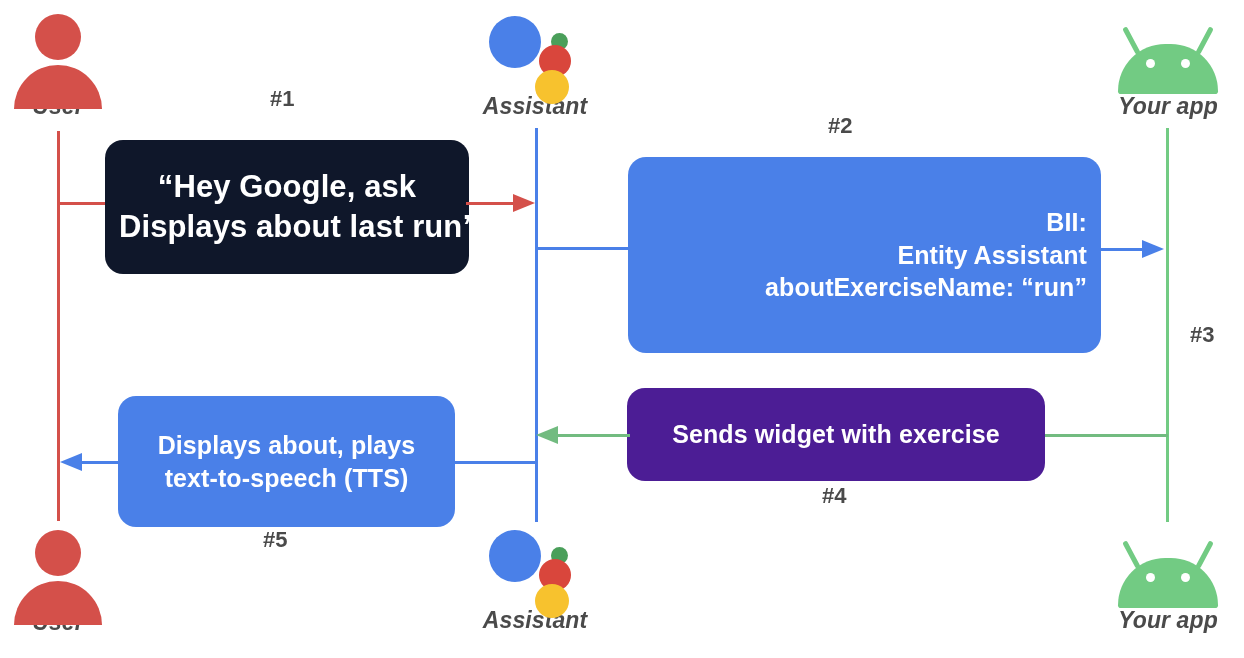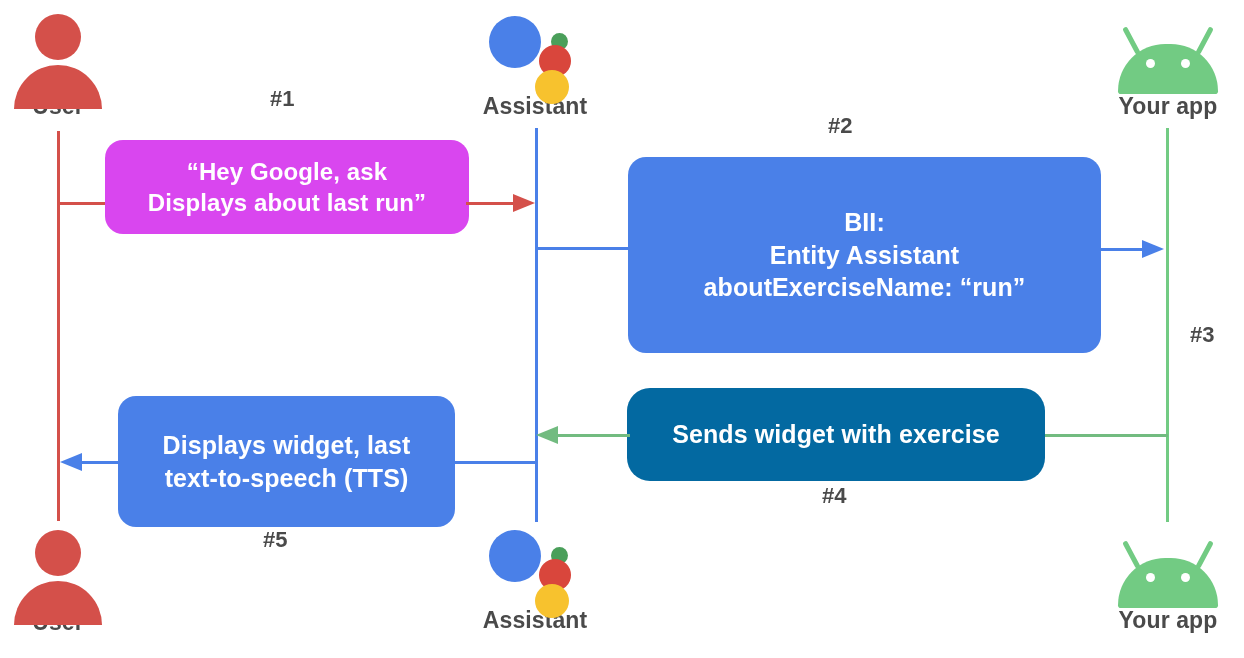--- a/index.html
+++ b/index.html
@@ -27,20 +27,21 @@
     text-align: center;
     user-select: none;
   }
   .actor-label {
     font-size: 23px;
     font-weight: bold;
     color: #4a4a4a;
     letter-spacing: 0.1px;
     line-height: 1.05;
     white-space: nowrap;
+    font-style: italic;
   }
   .actor-glyph {
     position: relative;
     height: 86px;
     width: 160px;
     margin: 0 auto;
   }
 
   
   .person-head {
@@ -210,65 +211,65 @@
         <div class="eye right"></div>
       </div>
     </div>
     <div class="actor-label">Your app</div>
   </div>
 
   <div class="step" style="left:270px; top:86px;">#1</div>
 
   <div class="conn" style="left:57px; top:202px; width:60px; background:#d4504a;"></div>
 
-  <div class="msgbox" style="left:105px; top:140px; width:364px; height:94px; background:#d946ef; font-size:24px;">
+  <div class="msgbox" style="left:105px; top:140px; width:364px; height:134px; background:#0f172a; font-size:31px;">
     <div class="lines">
       <div>“Hey Google, ask</div>
       <div>Displays about last run”</div>
     </div>
   </div>
 
   <div class="conn" style="left:466px; top:202px; width:53px; background:#d4504a;"></div>
   <div class="arrowhead right" style="left:513px; top:194px; border-left:22px solid #d4504a;"></div>
 
   <div class="step" style="left:828px; top:113px;">#2</div>
 
   <div class="conn" style="left:535px; top:247px; width:97px; background:#4a80e8;"></div>
 
-  <div class="msgbox" style="left:628px; top:157px; width:473px; height:196px; background:#4a80e8; font-size:25px;">
+  <div class="msgbox" style="left:628px; top:157px; width:473px; height:196px; background:#4a80e8; font-size:25px;text-align:right;">
     <div class="lines">
       <div>BII:</div>
       <div>Entity Assistant</div>
       <div>aboutExerciseName: “run”</div>
     </div>
   </div>
 
   <div class="conn" style="left:1098px; top:248px; width:48px; background:#4a80e8;"></div>
   <div class="arrowhead right" style="left:1142px; top:240px; border-left:22px solid #4a80e8;"></div>
 
   <div class="step" style="left:1190px; top:322px;">#3</div>
 
   <div class="conn" style="left:1044px; top:434px; width:124px; background:#72bb80;"></div>
 
-  <div class="msgbox" style="left:627px; top:388px; width:418px; height:93px; background:#0369a1; font-size:25px;border-radius:23px;">
+  <div class="msgbox" style="left:627px; top:388px; width:418px; height:93px; background:#4c1d95; font-size:25px;">
     <div class="lines">
       <div>Sends widget with exercise</div>
     </div>
   </div>
 
   <div class="conn" style="left:558px; top:434px; width:72px; background:#72bb80;"></div>
   <div class="arrowhead left" style="left:536px; top:426px; border-right:22px solid #72bb80;"></div>
 
   <div class="step" style="left:822px; top:483px;">#4</div>
 
   <div class="conn" style="left:455px; top:461px; width:82px; background:#4a80e8;"></div>
 
   <div class="msgbox" style="left:118px; top:396px; width:337px; height:131px; background:#4a80e8; font-size:25px;">
     <div class="lines">
-      <div>Displays widget, last</div>
+      <div>Displays about, plays</div>
       <div>text-to-speech (TTS)</div>
     </div>
   </div>
 
   <div class="conn" style="left:82px; top:461px; width:40px; background:#4a80e8;"></div>
   <div class="arrowhead left" style="left:60px; top:453px; border-right:22px solid #4a80e8;"></div>
 
   <div class="step" style="left:263px; top:527px;">#5</div>
 
   <div class="actor" style="left:-22px; top:524px;">

